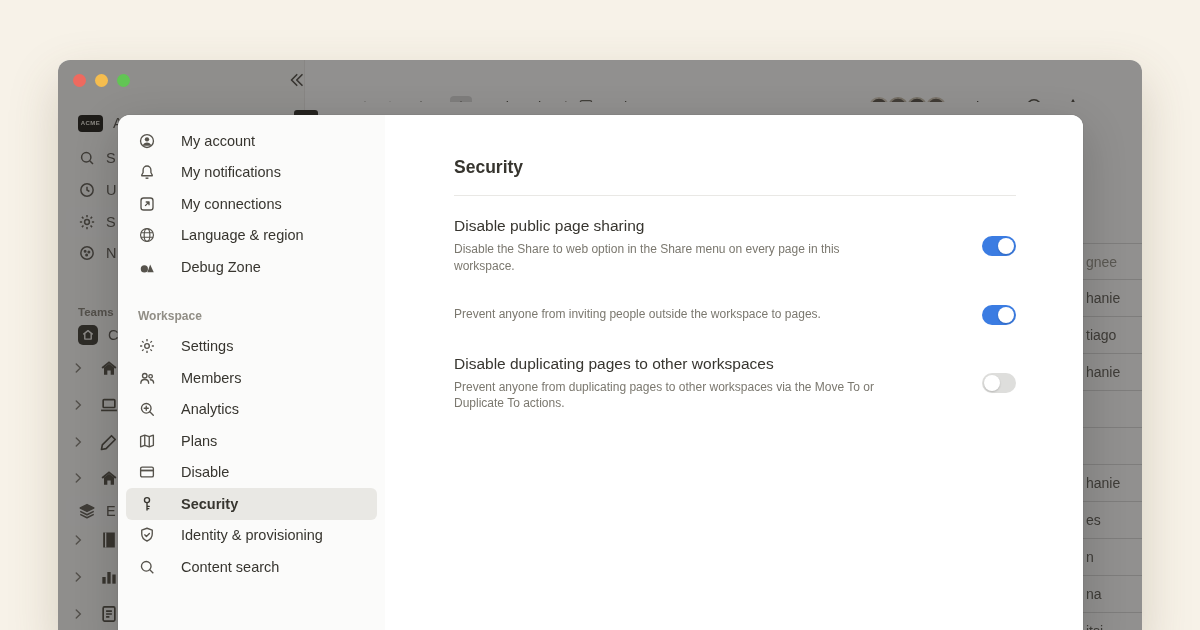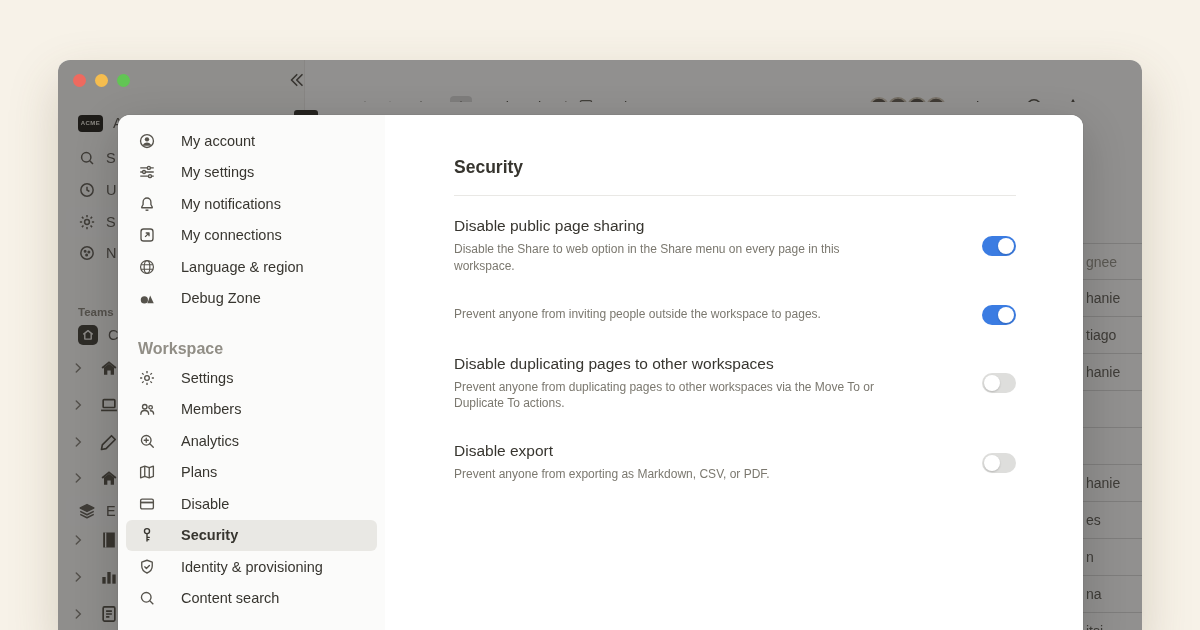--- a/index.html
+++ b/index.html
@@ -108,21 +108,21 @@
   }
   .m-item {
     height:31.5px; display:flex; align-items:center; gap:25px;
     padding:0 12px; border-radius:6px; font-size:14.5px; color:#37352f;
     cursor:pointer;
   }
   .m-item .m-ic { color:#56534c; }
   .m-item.active { background:#e9e8e4; font-weight:700; }
   .m-item.active .m-ic { color:#37352f; }
   .m-section-label {
-    margin:26px 12px 4px 12px; height:18px; font-size:16px; font-weight:700; color:#918e86;
+    margin:26px 12px 4px 12px; height:18px; font-size:12px; font-weight:700; color:#918e86;
   }
   .m-content { flex:1; background:#fff; padding:42px 67px 0 69px; }
   .m-title { font-size:17.5px; font-weight:700; color:#37352f; }
   .m-divider { height:1px; background:#e9e8e5; margin-top:17px; margin-bottom:21px; }
   .setting-row { display:flex; align-items:center; gap:40px; margin-bottom:30px; }
   .s-text { flex:1; }
   .s-title { font-size:15.5px; color:#37352f; margin-bottom:6px; }
   .s-desc { font-size:12px; line-height:1.4; color:#7b786f; max-width:432px; }
   .toggle {
     width:34px; height:20px; border-radius:10px; background:#dededc;
@@ -447,31 +447,20 @@
             <svg class="ic" viewBox="0 0 24 24" fill="none" stroke="currentColor" stroke-width="1.8">
               <circle cx="12" cy="12" r="8.6"></circle>
               <circle cx="12" cy="9.8" r="2.9" fill="currentColor" stroke="none"></circle>
               <path d="M6.2 18.2c1.1-2.6 3.2-4.1 5.8-4.1s4.7 1.5 5.8 4.1z" fill="currentColor" stroke="none"></path>
             </svg>
           </span>
         <span>My account</span>
       </div>
       <div class="m-item">
         <span class="m-ic">
-            <svg class="ic" viewBox="0 0 24 24" fill="none" stroke="currentColor" stroke-width="1.8">
-              <path d="M3 6.5h18M3 12h18M3 17.5h18"></path>
-              <circle cx="14.5" cy="6.5" r="2" fill="#fbfbfa"></circle>
-              <circle cx="8" cy="12" r="2" fill="#fbfbfa"></circle>
-              <circle cx="16" cy="17.5" r="2" fill="#fbfbfa"></circle>
-            </svg>
-          </span>
-        <span>My settings</span>
-      </div>
-      <div class="m-item">
-        <span class="m-ic">
             <svg class="ic" viewBox="0 0 24 24" fill="none" stroke="currentColor" stroke-width="1.8" stroke-linejoin="round">
               <path d="M12 4a5.2 5.2 0 0 0-5.2 5.2v3.4L5 16v1h14v-1l-1.8-3.4V9.2A5.2 5.2 0 0 0 12 4z"></path>
               <path d="M10.3 19.5a1.9 1.9 0 0 0 3.4 0"></path>
             </svg>
           </span>
         <span>My notifications</span>
       </div>
       <div class="m-item">
         <span class="m-ic">
             <svg class="ic" viewBox="0 0 24 24" fill="none" stroke="currentColor" stroke-width="1.8" stroke-linejoin="round">
@@ -606,24 +595,15 @@
       <div class="setting-row">
         <div class="s-text">
           <div class="s-title">Disable duplicating pages to other workspaces</div>
           <div class="s-desc">Prevent anyone from duplicating pages to other workspaces via the Move To or Duplicate To actions.</div>
         </div>
         <div class="toggle">
             <div class="knob"></div>
           </div>
       </div>
 
-      <div class="setting-row">
-        <div class="s-text">
-          <div class="s-title">Disable export</div>
-          <div class="s-desc">Prevent anyone from exporting as Markdown, CSV, or PDF.</div>
-        </div>
-        <div class="toggle">
-            <div class="knob"></div>
-          </div>
-      </div>
     </div>
   </div>
 </div>
 
 </body></html>

